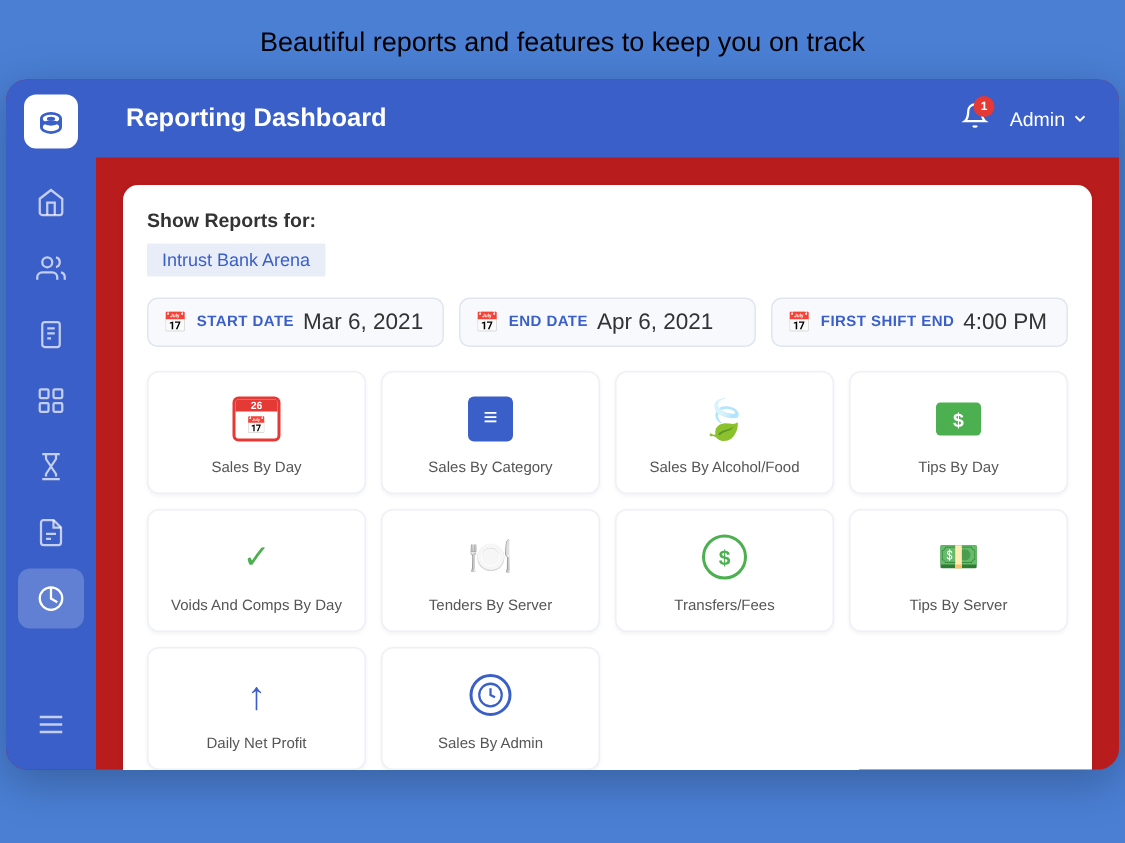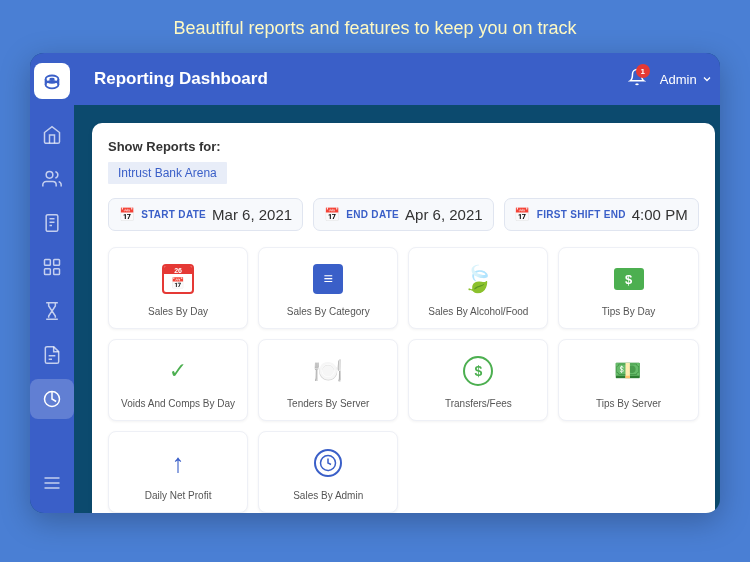--- a/index.html
+++ b/index.html
@@ -8,31 +8,31 @@
       height: 562px;
       background: #4a7fd4;
       font-family: -apple-system, BlinkMacSystemFont, 'Segoe UI', sans-serif;
       display: flex;
       flex-direction: column;
       align-items: center;
       overflow: hidden;
     }
 
     .top-title {
-      color: #fef9c3;
+      color: #000000;
       font-size: 18px;
       font-weight: 400;
       text-align: center;
       padding: 18px 20px 14px;
     }
 
     .app-container {
-      width: 690px;
+      width: 742px;
       height: 460px;
-      background: #0c4a6e;
+      background: #b91c1c;
       border-radius: 14px;
       overflow: hidden;
       display: flex;
       box-shadow: 0 8px 30px rgba(0,0,0,0.25);
     }
 
     
     .sidebar {
       width: 60px;
       background: #3a5fc8;

